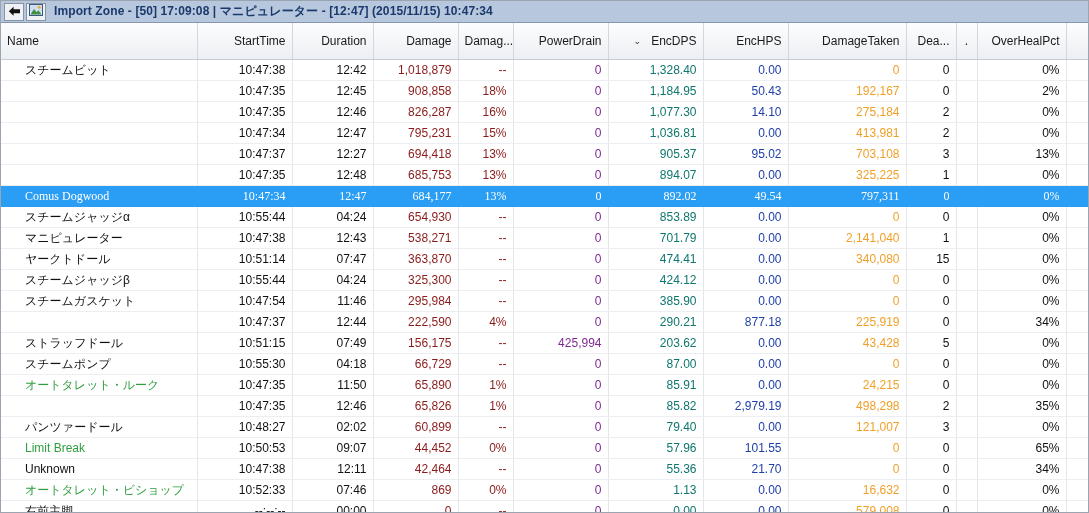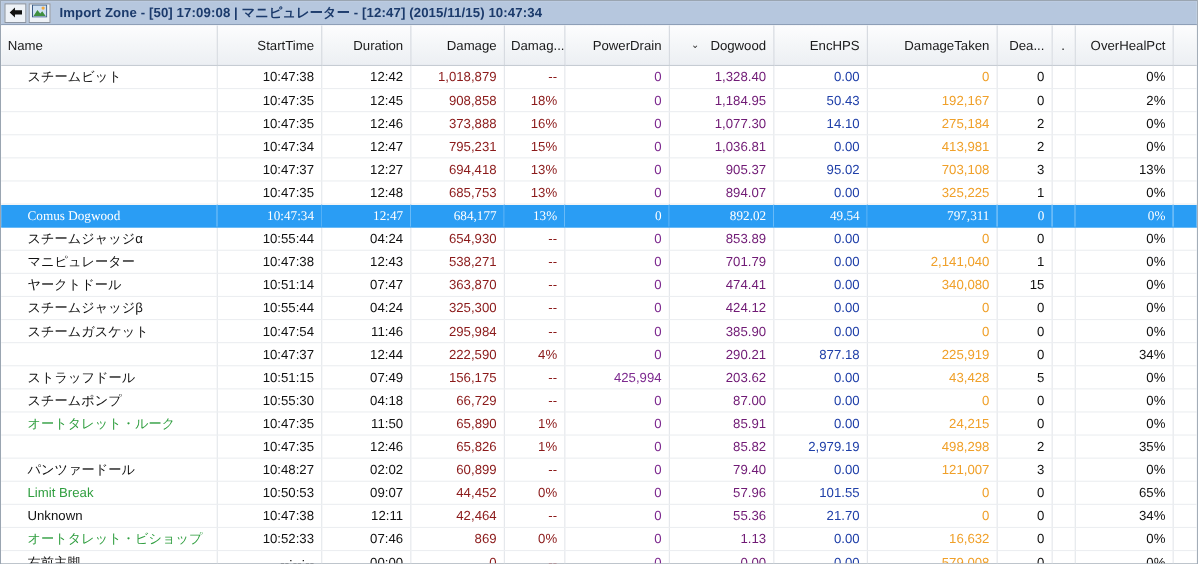--- a/index.html
+++ b/index.html
@@ -102,21 +102,21 @@
     line-height: 20px;
   }
   table.lv td.name {
     text-align: left;
     padding-left: 24px;
     color: #111111;
   }
   td.c-dmg      { color: #8b1a1a; margin-left: 41px; }
   td.c-dmgpct   { color: #8b1a1a; }
   td.c-power    { color: #7d2a8f; }
-  td.c-encdps   { color: #701a75; }
+  td.c-encdps   { color: #0f766e; }
   td.c-enchps   { color: #1f3fa8; }
   td.c-taken    { color: #f0a029; }
   td.c-deaths   { color: #111111; }
   td.c-dot      { color: #111111; }
   td.c-ohp      { color: #111111; }
   td.c-time     { color: #111111; }
   td.c-dur      { color: #111111; }
 
   tr.nm-green td.name { color: #2f9e3f; }
   tr.nm-dark  td.name { color: #111111; }
@@ -184,21 +184,21 @@
         <col style="width:22px">
       </colgroup>
       <thead>
         <tr>
             <th class="lft">Name</th>
             <th>StartTime</th>
             <th>Duration</th>
             <th>Damage</th>
             <th>Damag...</th>
             <th>PowerDrain</th>
-            <th><span class="sort-chev">⌄</span><span>Dogwood</span></th>
+            <th><span class="sort-chev">⌄</span><span>EncDPS</span></th>
             <th>EncHPS</th>
             <th>DamageTaken</th>
             <th>Dea...</th>
             <th class="ctr">.</th>
             <th>OverHealPct</th>
             <th></th>
           </tr>
       </thead>
       <tbody>
           <tr class="nm-dark">
@@ -228,21 +228,21 @@
             <td class="c-taken">192,167</td>
             <td class="c-deaths">0</td>
             <td class="c-dot"></td>
             <td class="c-ohp">2%</td>
             <td class=""></td>
           </tr>
           <tr class="nm-dark">
             <td class="name"></td>
             <td class="c-time">10:47:35</td>
             <td class="c-dur">12:46</td>
-            <td class="c-dmg">373,888</td>
+            <td class="c-dmg">826,287</td>
             <td class="c-dmgpct">16%</td>
             <td class="c-power">0</td>
             <td class="c-encdps">1,077.30</td>
             <td class="c-enchps">14.10</td>
             <td class="c-taken">275,184</td>
             <td class="c-deaths">2</td>
             <td class="c-dot"></td>
             <td class="c-ohp">0%</td>
             <td class=""></td>
           </tr>

